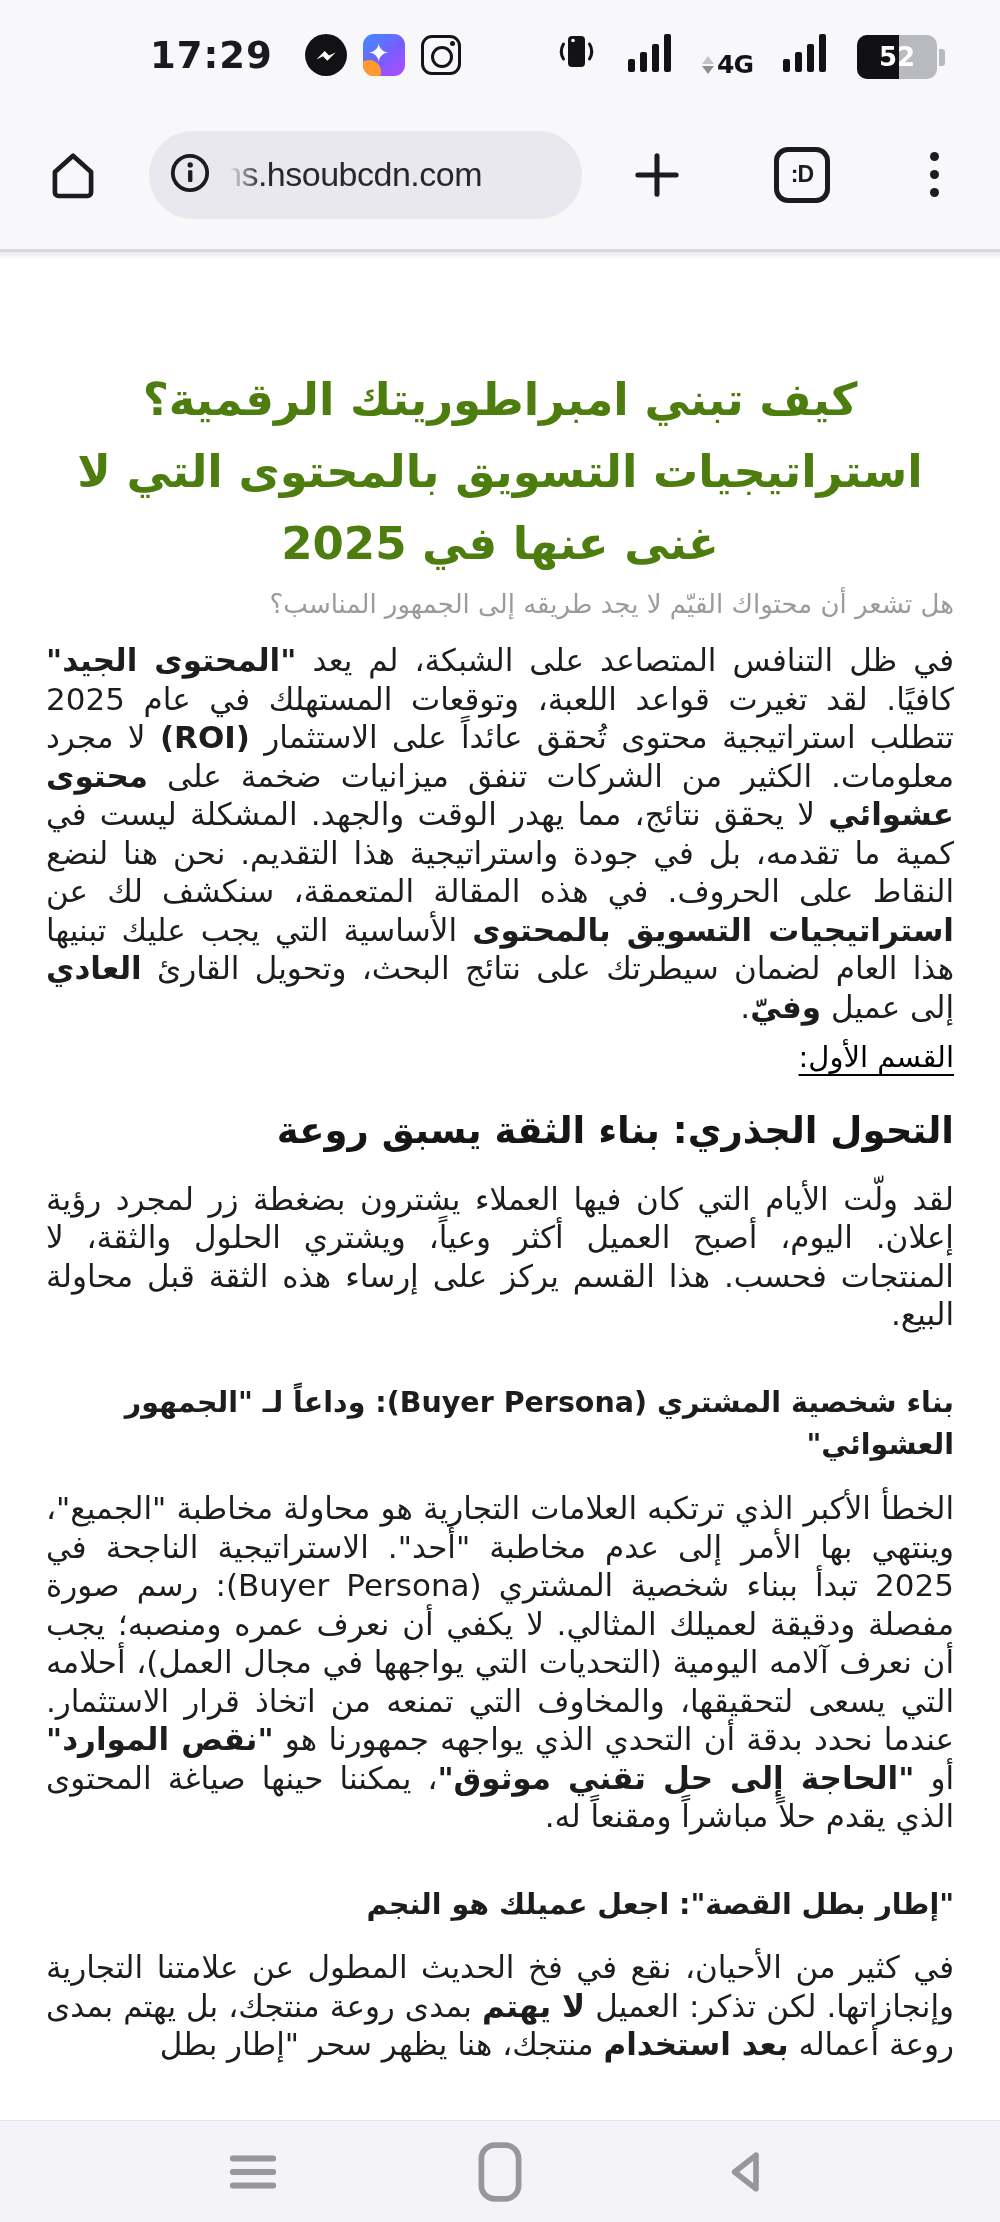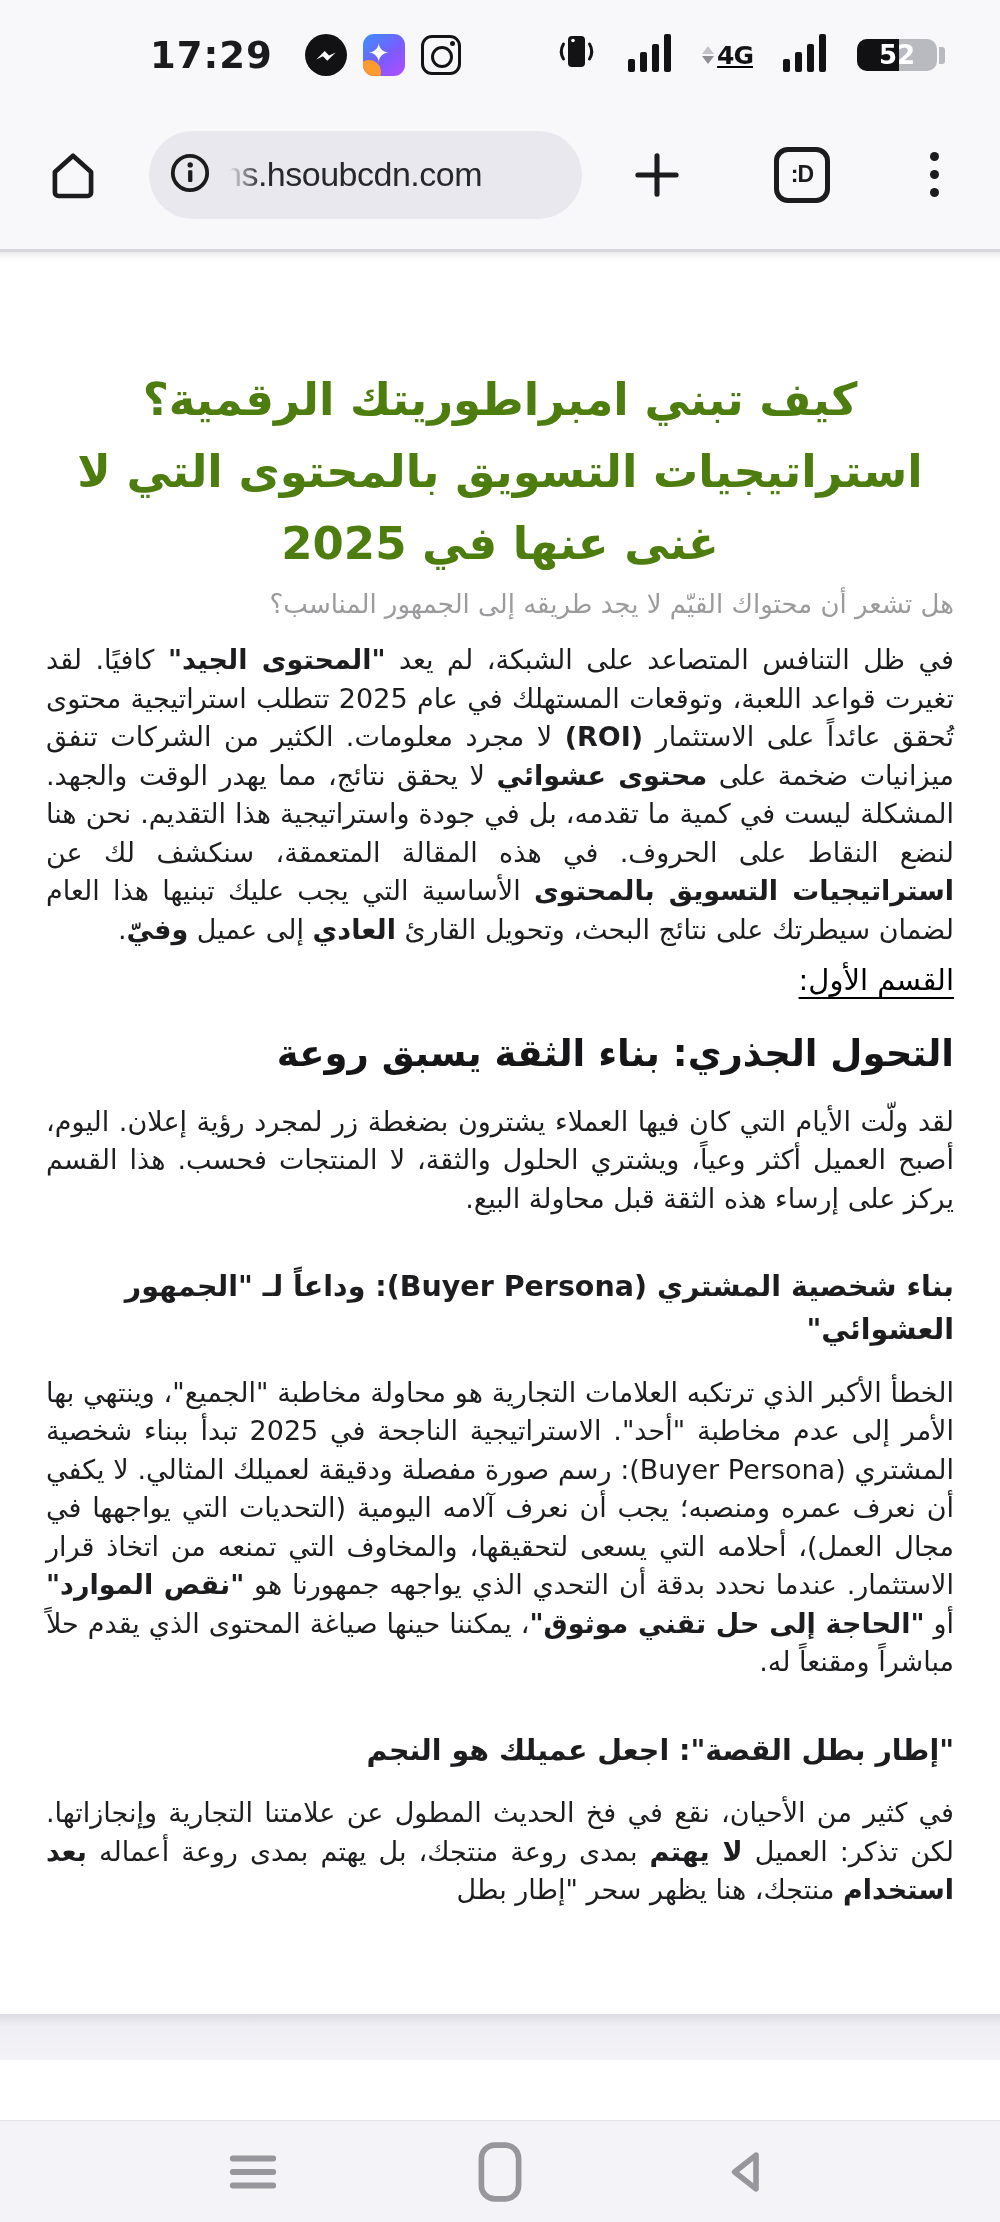--- a/index.html
+++ b/index.html
@@ -14,28 +14,28 @@
   .time { font-size:37px; font-weight:700; color:#1b1b1d; letter-spacing:1px; margin-right:16px;text-align:right; }
   .notif { display:inline-flex; width:42px; height:42px; align-items:center; justify-content:center; }
   .msgr { width:42px; height:42px; border-radius:50%; background:#121214; position:relative; }
   .msgr svg { position:absolute; inset:0; }
   .appicon { width:42px; height:42px; border-radius:11px; background:linear-gradient(140deg,#3f8cff 5%,#7a5cff 55%,#b44bff 100%); position:relative; overflow:hidden; }
   .appicon .star { position:absolute; top:4px; left:5px; color:#ffffff; font-size:26px; font-style:normal; }
   .appicon .blob { position:absolute; left:-6px; bottom:-8px; width:24px; height:24px; border-radius:50%; background:#ff9a2e; }
   .insta { width:40px; height:40px; border:3.5px solid #141416; border-radius:11px; position:relative; }
   .insta::before { content:""; position:absolute; top:50%; left:50%; width:16px; height:16px; margin:-9.5px 0 0 -9.5px; border:3.5px solid #141416; border-radius:50%; }
   .insta::after { content:""; position:absolute; top:3px; right:3px; width:5px; height:5px; border-radius:50%; background:#141416; }
-  .sb-right { display:flex; align-items:center; gap:28px;text-decoration:underline; }
+  .sb-right { display:flex; align-items:flex-end; gap:28px; }
   .netlabel { display:flex; align-items:center; gap:3px; }
   .updown { display:flex; flex-direction:column; gap:2px; line-height:0; }
   .updown i { width:0; height:0; border-left:6px solid transparent; border-right:6px solid transparent; display:block; }
   .updown .u { border-bottom:8px solid #c3c3c8; }
   .updown .d { border-top:8px solid #8d8d92; }
   .netlabel b { font-size:25px; color:#131315; letter-spacing:-1px; }
-  .battery { position:relative; width:80px; height:32px; border-radius:10px; overflow:hidden; background:#b9bac0; }
+  .battery { position:relative; width:80px; height:44px; border-radius:10px; overflow:hidden; background:#b9bac0; }
   .battery .fill { position:absolute; left:0; top:0; bottom:0; width:52%; background:#111113; }
   .battery .pct { position:absolute; inset:0; display:flex; align-items:center; justify-content:center; color:#ffffff; font-size:26px; font-weight:700; }
   .batwrap { display:flex; align-items:center; }
   .batnub { width:6px; height:17px; background:#b9bac0; border-radius:0 3px 3px 0; margin-left:2px; }
 
   
   .toolbar { height:149px; display:flex; align-items:center; padding-left:45px; }
   .tb-btn, .nv-btn { background:none; border:none; padding:0; display:inline-flex; align-items:center; justify-content:center; cursor:pointer; }
   .urlpill { position:relative; display:flex; align-items:center; width:433px; height:88px; margin-left:48px; padding:0 20px; border-radius:44px; background:#e9e8ee; overflow:hidden; cursor:pointer; border:none; }
   .urlpill .url { margin-left:12px; font-size:34px; color:#27282c; letter-spacing:-0.5px; white-space:nowrap; }
@@ -44,21 +44,21 @@
   .tabbox { margin-left:90px; width:56px; height:56px; border:5px solid #1c1c1e; border-radius:14px; background:none; display:inline-flex; align-items:center; justify-content:center; cursor:pointer; }
   .tabbox span { font-size:23px; font-weight:700; color:#1c1c1e; letter-spacing:-1px; }
   .kebab { margin-left:100px; display:flex; flex-direction:column; gap:9px; }
   .kebab i { width:9px; height:9px; border-radius:50%; background:#1c1c1e; display:block; }
   .chrome-shadow { height:8px; background:linear-gradient(to bottom, rgba(60,60,70,0.10), rgba(60,60,70,0)); }
 
   
   .content { direction:rtl; padding:0 46px; color:#1d1d1f; }
   .content h1 { font-size:45px; line-height:72px; font-weight:700; text-align:center; color:#4d7c0f; margin-top:104px; }
   .subtitle { margin-top:9px; font-size:26px; color:#9b9b9d; text-align:right; }
-  p.body { margin-top:22px; font-size:27px; line-height:38.5px; text-align:justify; }
+  p.body { margin-top:22px; font-size:31px; line-height:38.5px; text-align:justify; }
   .b { font-weight:700; }
   .seclink { display:inline-block; margin-top:14px; font-size:29px; color:#000000; text-decoration:underline; text-underline-offset:7px; cursor:pointer; }
   .content h2 { margin-top:30px; font-size:37px; font-weight:700; text-align:right; color:#161618; line-height:1.45; }
   .content h3 { margin-top:48px; font-size:28.5px; font-weight:700; text-align:right; line-height:1.5; }
   .adband { height:46px; margin:104px -46px 114px -46px; background:linear-gradient(to bottom,#dcdbe1 0,#efeef4 12px,#f3f2f7 100%); }
   p.cont { margin-top:0; }
 
   
   .navbar { position:absolute; left:0; right:0; bottom:0; height:102px; background:#f4f3f7; border-top:1px solid #e4e3e9; display:flex; align-items:center; justify-content:space-between; padding:0 226px; z-index:10; }
 </style>

